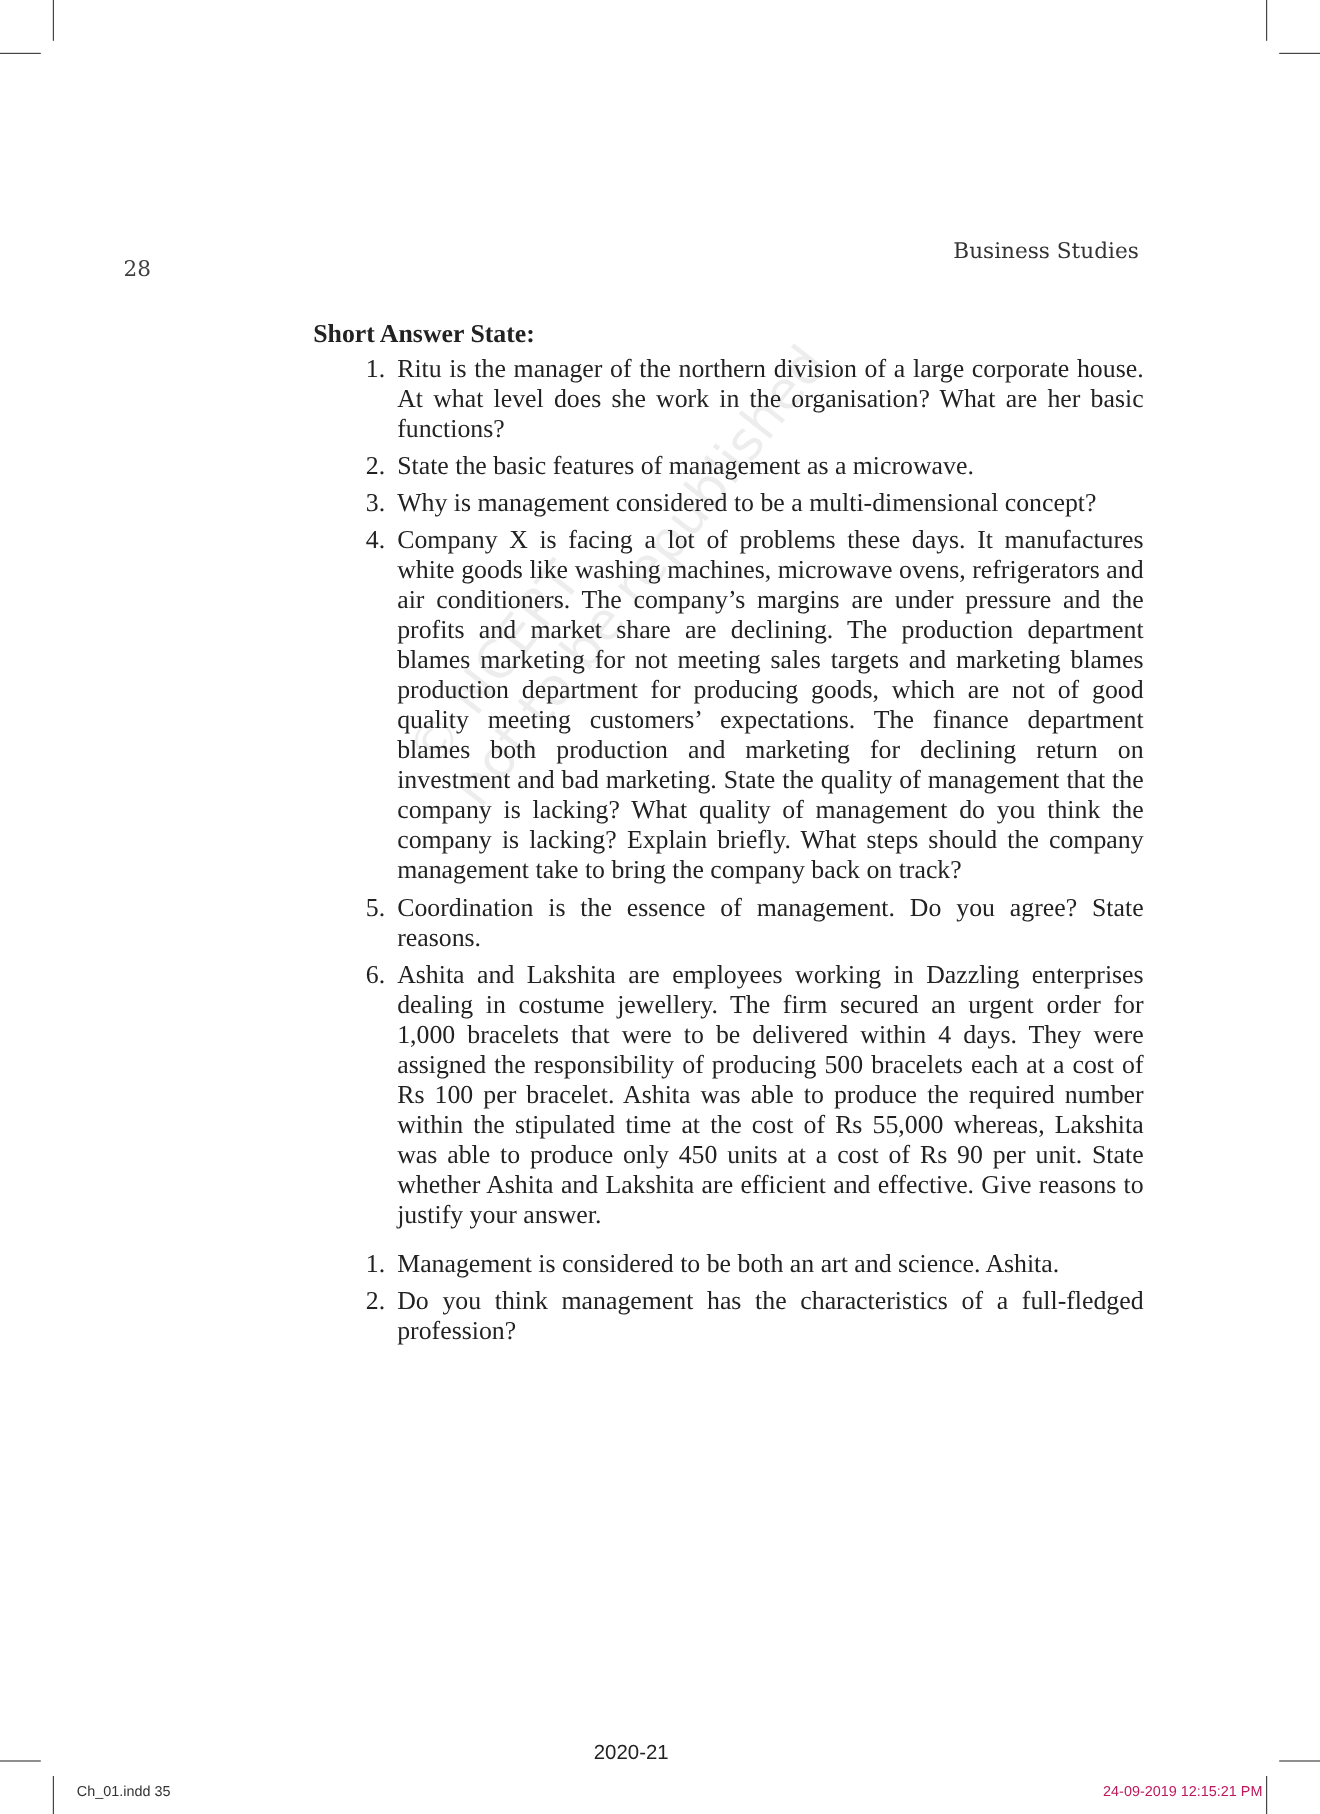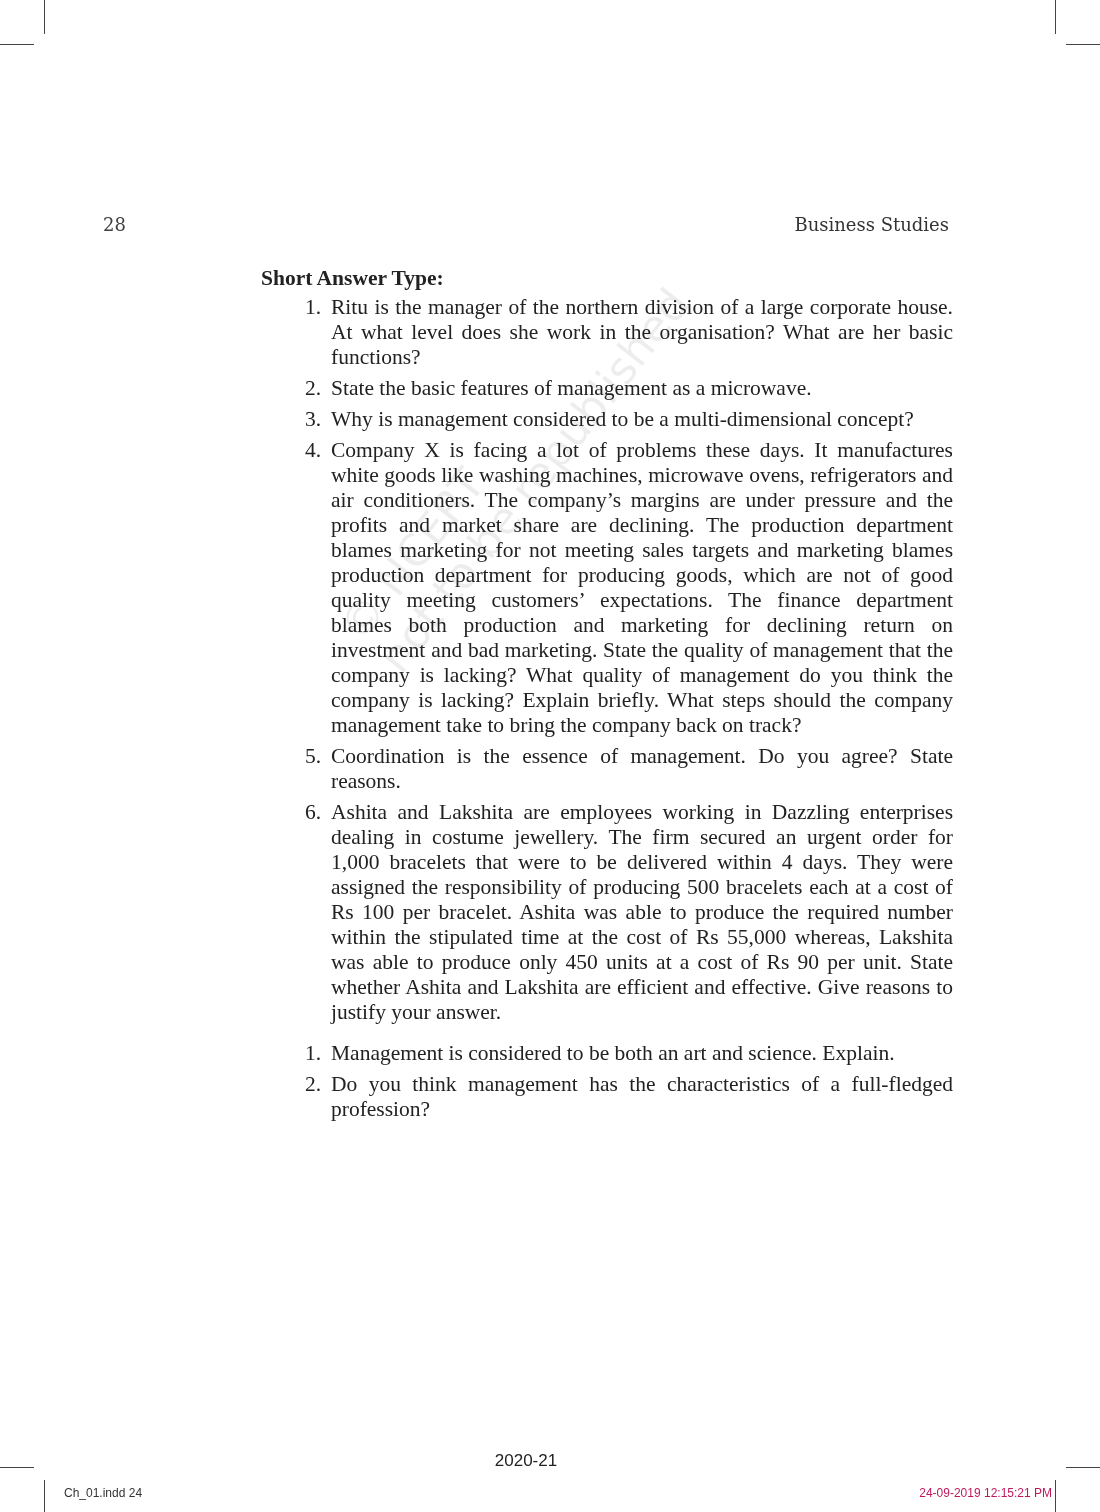--- a/index.html
+++ b/index.html
@@ -1,19 +1,19 @@
 <!DOCTYPE html>
 <html><head>
 <meta charset="utf-8">
 <style>
   html, body { margin:0; padding:0; background:#fff; }
   body { width:1100px; height:1512px; position:relative; overflow:hidden; color:#222; }
   .crop { position:absolute; background:#444; }
   .hdr-num { position:absolute; left:103px; top:214px; font-family:"DejaVu Serif", serif; font-size:18px; color:#404040; }
-  .hdr-title { position:absolute; right:151px; top:214px; font-family:"DejaVu Serif", serif; font-size:18px; color:#333; }
+  .hdr-title { position:absolute; right:151px; top:199px; font-family:"DejaVu Serif", serif; font-size:18px; color:#333; }
   .content { position:absolute; left:261px; top:266px; width:692px; font-family:"Liberation Serif", serif; font-size:21.5px; line-height:25px; color:#222; }
   .section-title { font-weight:bold; margin:0 0 4px 0; }
   .q-list { margin:0 0 10px 0; padding:0; list-style:none; }
   .q-item { display:flex; margin-bottom:6px; }
   .q-num { width:70px; text-align:right; padding-right:10px; box-sizing:border-box; flex:none; }
   .q-text { text-align:justify; flex:1; }
   .section-gap { height:6px; }
   .footer-year { position:absolute; left:0; width:1052px; text-align:center; top:1451px; font-family:"Liberation Sans", sans-serif; font-size:17px; color:#222; }
   .footer-file { position:absolute; left:64px; top:1486px; font-family:"Liberation Sans", sans-serif; font-size:12px; color:#333; }
   .footer-date { position:absolute; right:48px; top:1486px; font-family:"Liberation Sans", sans-serif; font-size:12px; color:#be185d; }
@@ -34,21 +34,21 @@
 <div class="hdr-num">28</div>
 <div class="hdr-title">Business Studies</div>
 
 <div class="watermark">
   <div>© NCERT</div>
   <div>not to be republished</div>
 </div>
 
 <div class="content">
   <div>
-    <div class="section-title">Short Answer Type:</div>
+    <div class="section-title">Short Answer State:</div>
     <ol class="q-list">
       <li class="q-item">
           <span class="q-num">1.</span>
           <span class="q-text">Ritu is the manager of the northern division of a large corporate house. At what level does she work in the organisation? What are her basic functions?</span>
         </li>
       <li class="q-item">
           <span class="q-num">2.</span>
           <span class="q-text">State the basic features of management as a microwave.</span>
         </li>
       <li class="q-item">
@@ -67,25 +67,25 @@
           <span class="q-num">6.</span>
           <span class="q-text">Ashita and Lakshita are employees working in Dazzling enterprises dealing in costume jewellery. The firm secured an urgent order for 1,000 bracelets that were to be delivered within 4 days. They were assigned the responsibility of producing 500 bracelets each at a cost of Rs 100 per bracelet. Ashita was able to produce the required number within the stipulated time at the cost of Rs 55,000 whereas, Lakshita was able to produce only 450 units at a cost of Rs 90 per unit. State whether Ashita and Lakshita are efficient and effective. Give reasons to justify your answer.</span>
         </li>
     </ol>
   </div>
   <div class="section-gap"></div>
   <div>
     <ol class="q-list">
       <li class="q-item">
           <span class="q-num">1.</span>
-          <span class="q-text">Management is considered to be both an art and science. Explain.</span>
+          <span class="q-text">Management is considered to be both an art and science. Ashita.</span>
         </li>
       <li class="q-item">
           <span class="q-num">2.</span>
           <span class="q-text">Do you think management has the characteristics of a full-fledged profession?</span>
         </li>
     </ol>
   </div>
 </div>
 
 <div class="footer-year">2020-21</div>
-<div class="footer-file">Ch_01.indd   24</div>
+<div class="footer-file">Ch_01.indd   35</div>
 <div class="footer-date">24-09-2019   12:15:21 PM</div>
 
 </body></html>

